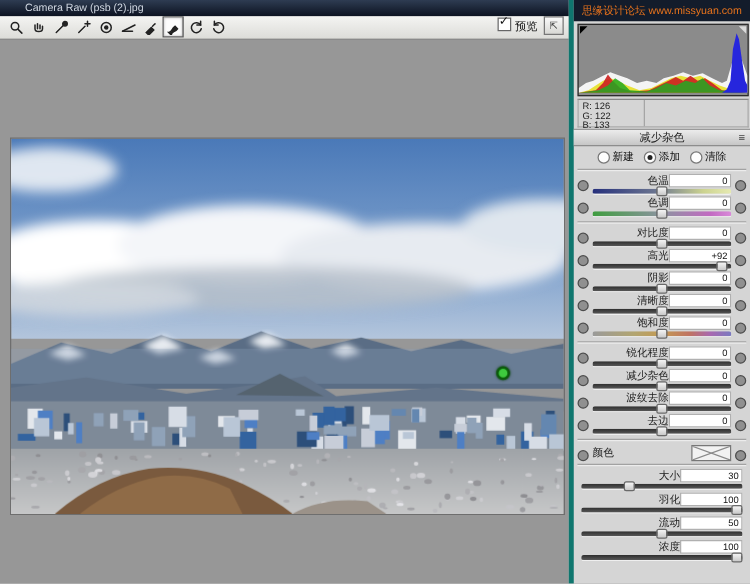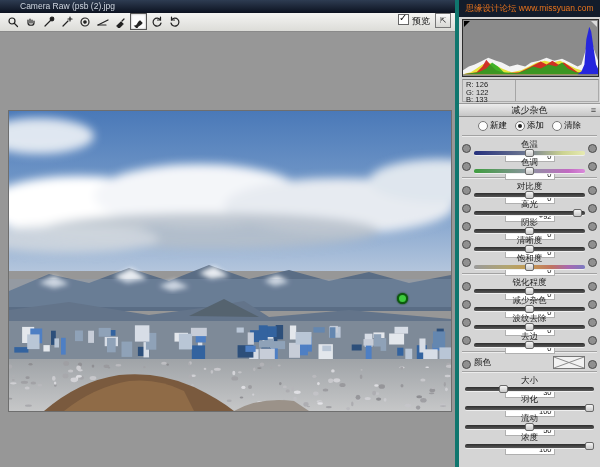--- a/index.html
+++ b/index.html
@@ -55,21 +55,21 @@
   .mode{display:flex;align-items:center;gap:2px;font-size:8.5px;}
   .radio{width:8px;height:8px;border-radius:50%;background:#fdfdfd;border:1px solid #777;
          display:inline-block;position:relative;}
   .radio.sel:after{content:"";position:absolute;left:2px;top:2px;width:4px;height:4px;
                    border-radius:50%;background:#222;}
   .div{height:0;border-top:1px solid #a2a2a2;border-bottom:1px solid #ececec;margin:2px 0;}
   .srow{display:flex;align-items:flex-start;height:18px;}
   .pip{width:7px;height:7px;border-radius:50%;background:#909090;border:1.5px solid #4c4c4c;
        margin-top:5px;flex:0 0 auto;}
   .smain{flex:1;margin:0 3px;}
-  .sline{display:flex;justify-content:flex-start;align-items:center;height:11px;flex-direction:column;}
+  .sline{display:flex;justify-content:flex-end;align-items:center;height:11px;}
   .slabel{font-size:8.5px;color:#1a1a1a;}
   .svalue{width:46px;height:9px;background:#fff;border:1px solid #b0b0b0;font-size:7.5px;
           line-height:9px;text-align:right;padding-right:2px;box-sizing:content-box;}
   .strack{position:relative;height:4px;margin-top:1px;border-radius:2px;
           border-bottom:1px solid #efefef;}
   .strack.plain{background:linear-gradient(#2e2e2e,#585858);}
   .strack.temp{background:linear-gradient(90deg,#26307c 0%,#6a7490 45%,#ccd390 80%,#e6eab2 100%);}
   .strack.tint{background:linear-gradient(90deg,#3f9d3f 0%,#8c93a0 50%,#c26ac2 85%,#d98ad9 100%);}
   .strack.sat{background:linear-gradient(90deg,#9a9a9a,#b2a570 30%,#c49a52 50%,#c07362 70%,#a868b0 85%,#7a7ac0 100%);}
   .sthumb{position:absolute;top:-2px;width:9px;height:8px;background:linear-gradient(#f4f4f4,#c9c9c9);

